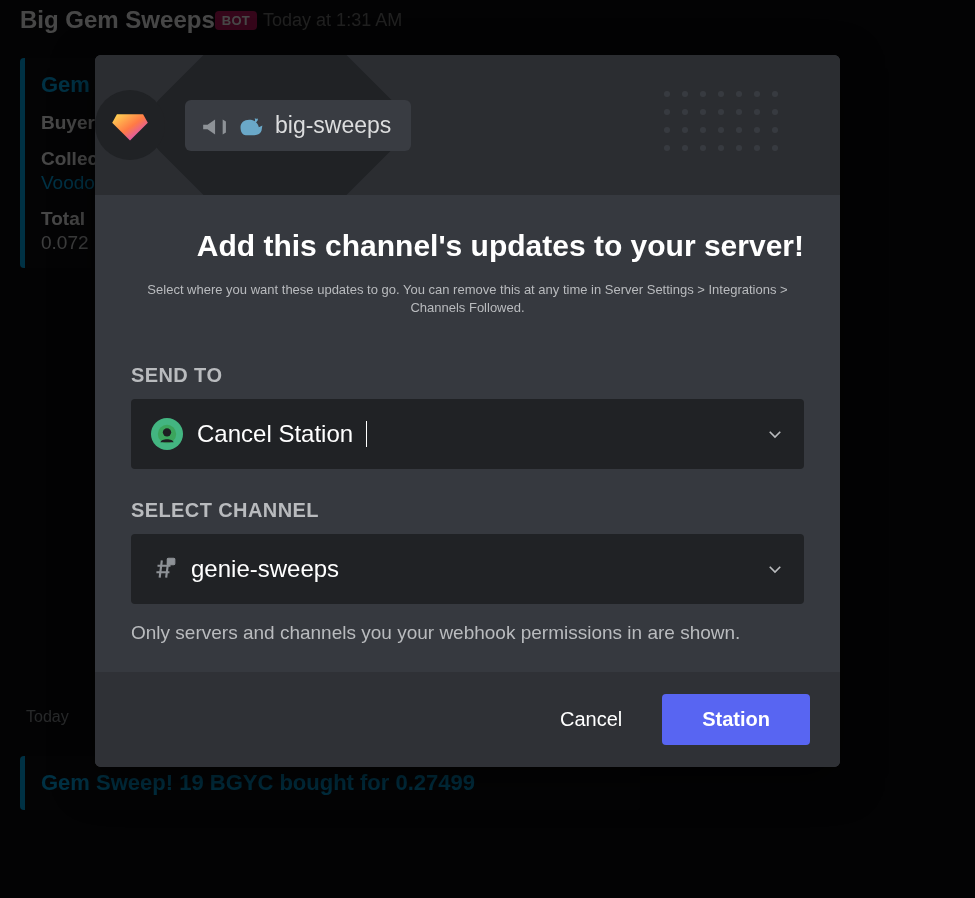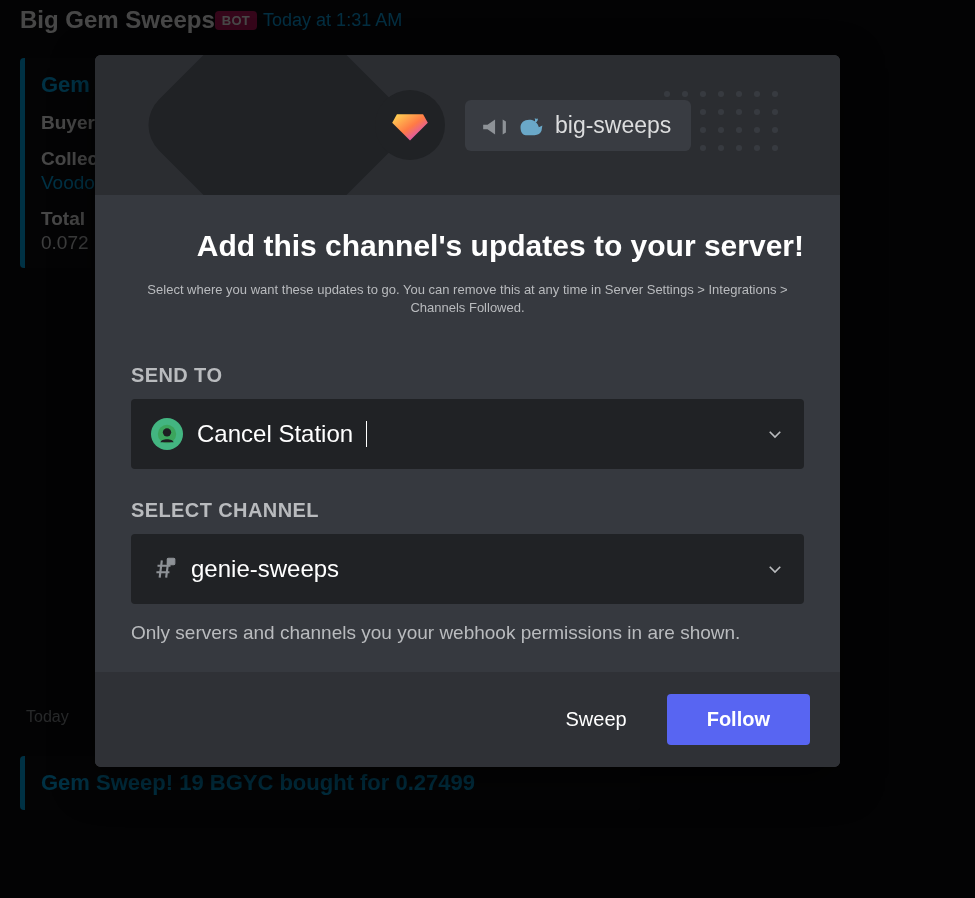--- a/index.html
+++ b/index.html
@@ -24,21 +24,21 @@
   .msg-author {
     font-size: 24px; font-weight: 600; color: #ffffff;
   }
   .bot-tag {
     background: #be185d; color: #fff;
     font-size: 13px; font-weight: 600;
     padding: 2px 7px; border-radius: 4px;
     letter-spacing: .3px;
   }
   .msg-time {
-    font-size: 18px; color: #0ea5e9; margin-left: 6px;
+    font-size: 18px; color: #737373; margin-left: 6px;
   }
 
   .embed {
     margin-top: 24px;
     border-left: 5px solid #00b0f4;
     padding: 14px 16px;
     background: #111115;
     border-radius: 4px;
     max-width: 560px;
   }
@@ -83,21 +83,20 @@
     background: #36393f;
     border-radius: 6px;
     overflow: hidden;
     box-shadow: 0 12px 40px rgba(0,0,0,0.6);
   }
   .modal-header {
     position: relative;
     height: 140px;
     background: #2b2d31;
     display:flex; align-items:center;
-    padding-left: 280px;
     gap: 20px;
     overflow: hidden;
   }
   .dots {
     position:absolute; right: 60px; top: 36px;
     display:grid; grid-template-columns: repeat(7,8px);
     grid-template-rows: repeat(4,8px); gap:10px;
     opacity:0.35;
   }
   .dots span { width:6px; height:6px; background:#4f545c; border-radius:50%; }
@@ -344,17 +343,17 @@
           <svg viewBox="0 0 24 24">
               <polyline points="5 9 12 16 19 9"></polyline>
             </svg>
         </span>
       </div>
 
       <div class="hint">Only servers and channels you your webhook permissions in are shown.</div>
     </div>
 
     <div class="modal-footer">
-      <button class="btn btn-cancel">Sweep</button>
-      <button class="btn btn-follow">Follow</button>
+      <button class="btn btn-cancel">Cancel</button>
+      <button class="btn btn-follow">Station</button>
     </div>
   </div>
 </div>
 
 </body></html>

